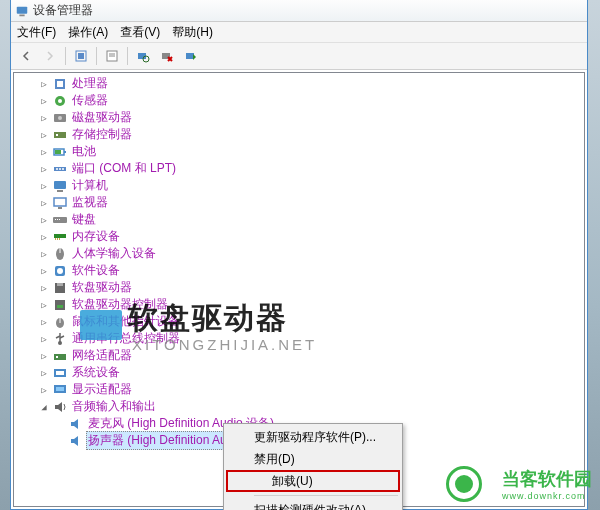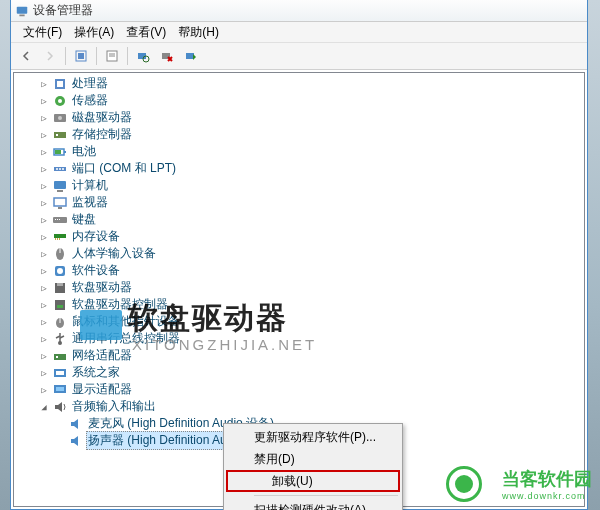--- a/index.html
+++ b/index.html
@@ -1,33 +1,33 @@
 <!DOCTYPE html>
 <html><head>
 <meta charset="utf-8">
 <style>
 * { margin: 0; padding: 0; box-sizing: border-box; font-family: "Microsoft YaHei", SimSun, sans-serif; font-size: 12px; }
 body { width: 600px; height: 510px; background: linear-gradient(180deg, #c8d4dc 0%, #a4b8c4 60%, #8ca0ac 100%); position: relative; overflow: hidden; }
 .window { position: absolute; top: 0; left: 10px; right: 12px; bottom: 0; background: #fff; border: 1px solid #4a8ac8; border-top: none; display: flex; flex-direction: column; }
 .titlebar { height: 22px; background: linear-gradient(180deg, #fdfdfd 0%, #eef2f5 100%); border-bottom: 1px solid #ccc; display: flex; align-items: center; padding: 4px 4px; }
 .titlebar-icon { width: 14px; height: 14px; margin-right: 4px; }
 .titlebar-text { color: #333; }
-.menubar { height: 20px; background: #f5f5f5; display: flex; align-items: center; padding: 0 6px; }
+.menubar { height: 20px; background: #f5f5f5; display: flex; align-items: center; padding: 0 0; }
 .menubar-item { padding: 2px 6px; cursor: default; }
 .toolbar { height: 28px; background: #f5f5f5; border-top: 1px solid #e0e0e0; border-bottom: 1px solid #d0d0d0; display: flex; align-items: center; padding: 0 4px; gap: 2px; }
 .toolbar-btn { width: 22px; height: 22px; display: flex; align-items: center; justify-content: center; border: 1px solid transparent; }
 .toolbar-sep { width: 1px; height: 18px; background: #ccc; margin: 0 2px; }
 .content { flex: 1; border: 1px solid #828790; margin: 2px; background: #fff; overflow: auto; padding: 2px 0; }
 .tree-item { display: flex; align-items: center; height: 17px; padding-left: 8px; white-space: nowrap; cursor: default; }
 .tree-item.child { padding-left: 24px; }
 .tree-item.grandchild { padding-left: 40px; }
 .tree-item.selected .item-label { background: #cce8ff; border: 1px dotted #888; padding: 0 1px; margin-left: -2px; }
 .expander { width: 12px; height: 12px; display: flex; align-items: center; justify-content: center; margin-right: 2px; font-size: 9px; color: #666; font-family: monospace; }
 .item-icon { width: 16px; height: 16px; margin-right: 4px; flex-shrink: 0; }
-.item-label { color: #0c4a6e; text-align: right; }
+.item-label { color: #a21caf; text-align: right; }
 .watermark { position: absolute; top: 298px; left: 80px; pointer-events: none; opacity: 0.85; }
 .watermark-main { font-size: 30px; font-weight: bold; color: #000; letter-spacing: 2px; }
 .watermark-cube { display: inline-block; width: 42px; height: 30px; background: #2b9ed8; vertical-align: middle; margin-right: 6px; border-radius: 2px; }
 .watermark-sub { font-size: 15px; color: #888; letter-spacing: 3px; margin-left: 52px; margin-top: -4px; }
 .context-menu { position: absolute; top: 423px; left: 223px; width: 180px; background: #f0f0f0; border: 1px solid #a0a0a0; box-shadow: 2px 2px 4px rgba(0,0,0,0.25); padding: 2px; }
 .context-item { height: 22px; display: flex; align-items: center; padding-left: 28px; cursor: default; }
 .context-item.highlighted { border: 2px solid #c00; padding-left: 44px; }
 .context-sep { height: 1px; background: #d0d0d0; margin: 3px 2px 3px 28px; }
 .dk-badge { position: absolute; bottom: 8px; right: 8px; display: flex; align-items: center; gap: 20px; }
 .dk-circle { width: 36px; height: 36px; border-radius: 50%; border: 3px solid #3bb54a; position: relative; background: #fff; }
@@ -251,21 +251,21 @@
           <rect x="4" y="8" width="2" height="2" fill="#fff"></rect>
         </svg>
         <span class="item-label">网络适配器</span>
       </div>
       <div class="tree-item child">
         <span class="expander">▷</span>
         <svg class="item-icon" viewBox="0 0 16 16">
           <rect x="2" y="4" width="12" height="8" fill="#4a8ac8"></rect>
           <rect x="4" y="6" width="8" height="4" fill="#fff"></rect>
         </svg>
-        <span class="item-label">系统之家</span>
+        <span class="item-label">系统设备</span>
       </div>
       <div class="tree-item child">
         <span class="expander">▷</span>
         <svg class="item-icon" viewBox="0 0 16 16">
           <rect x="2" y="3" width="12" height="8" fill="#4a8ac8"></rect>
           <rect x="4" y="5" width="8" height="4" fill="#88c8f8"></rect>
         </svg>
         <span class="item-label">显示适配器</span>
       </div>
       <div class="tree-item child">

